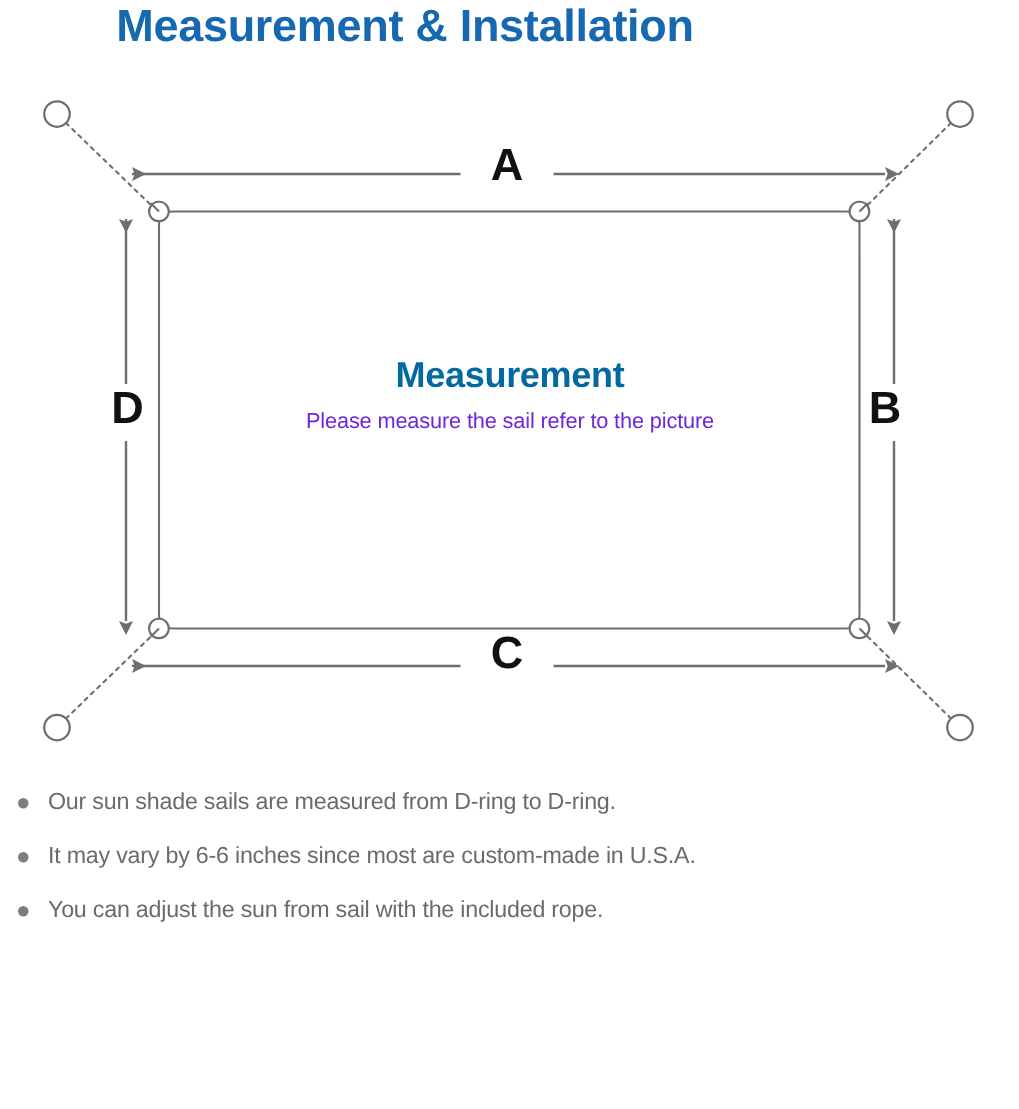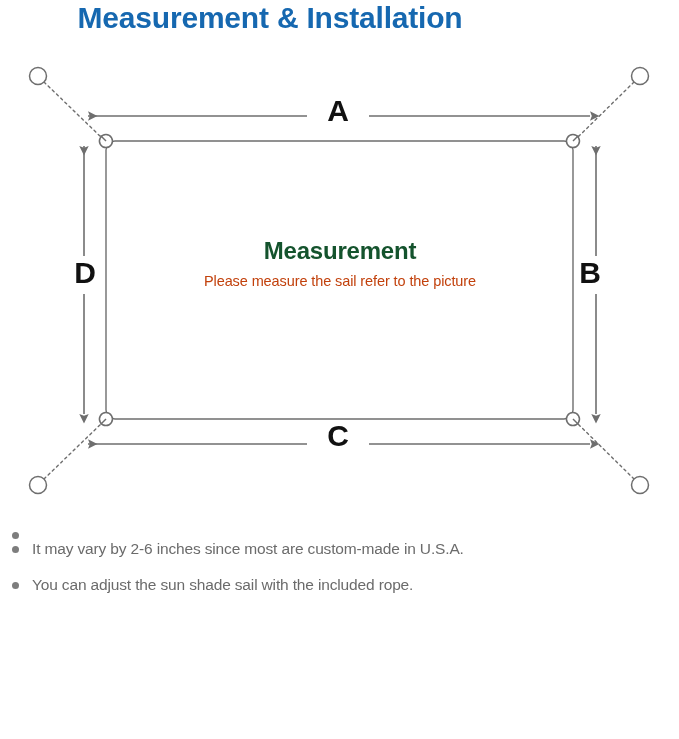--- a/index.html
+++ b/index.html
@@ -60,28 +60,28 @@
   #center-block {
     position: absolute;
     left: 120px;
     top: 192px;
     width: 440px;
     text-align: center;
   }
   #center-title {
     font-size: 24px;
     font-weight: bold;
-    color: #14532d;
+    color: #0369a1;
     line-height: 30px;
     letter-spacing: -0.2px;
   }
   #center-sub {
     font-size: 14.5px;
     font-weight: normal;
-    color: #c2410c;
+    color: #6d28d9;
     line-height: 22px;
     margin-top: 4px;
     letter-spacing: -0.1px;
   }
 
   
   #notes {
     position: absolute;
     left: 0;
     top: 524px;
@@ -182,22 +182,23 @@
 
   <div id="center-block">
     <div id="center-title">Measurement</div>
     <div id="center-sub">Please measure the sail refer to the picture</div>
   </div>
 </div>
 
 <div id="notes">
   <div class="note-row">
     <span class="note-bullet"></span>
+    <span>Our sun shade sails are measured from D-ring to D-ring.</span>
   </div>
   <div class="note-row">
     <span class="note-bullet"></span>
-    <span>It may vary by 2-6 inches since most are custom-made in U.S.A.</span>
+    <span>It may vary by 6-6 inches since most are custom-made in U.S.A.</span>
   </div>
   <div class="note-row">
     <span class="note-bullet"></span>
-    <span>You can adjust the sun shade sail with the included rope.</span>
+    <span>You can adjust the sun from sail with the included rope.</span>
   </div>
 </div>
 
 </body></html>

